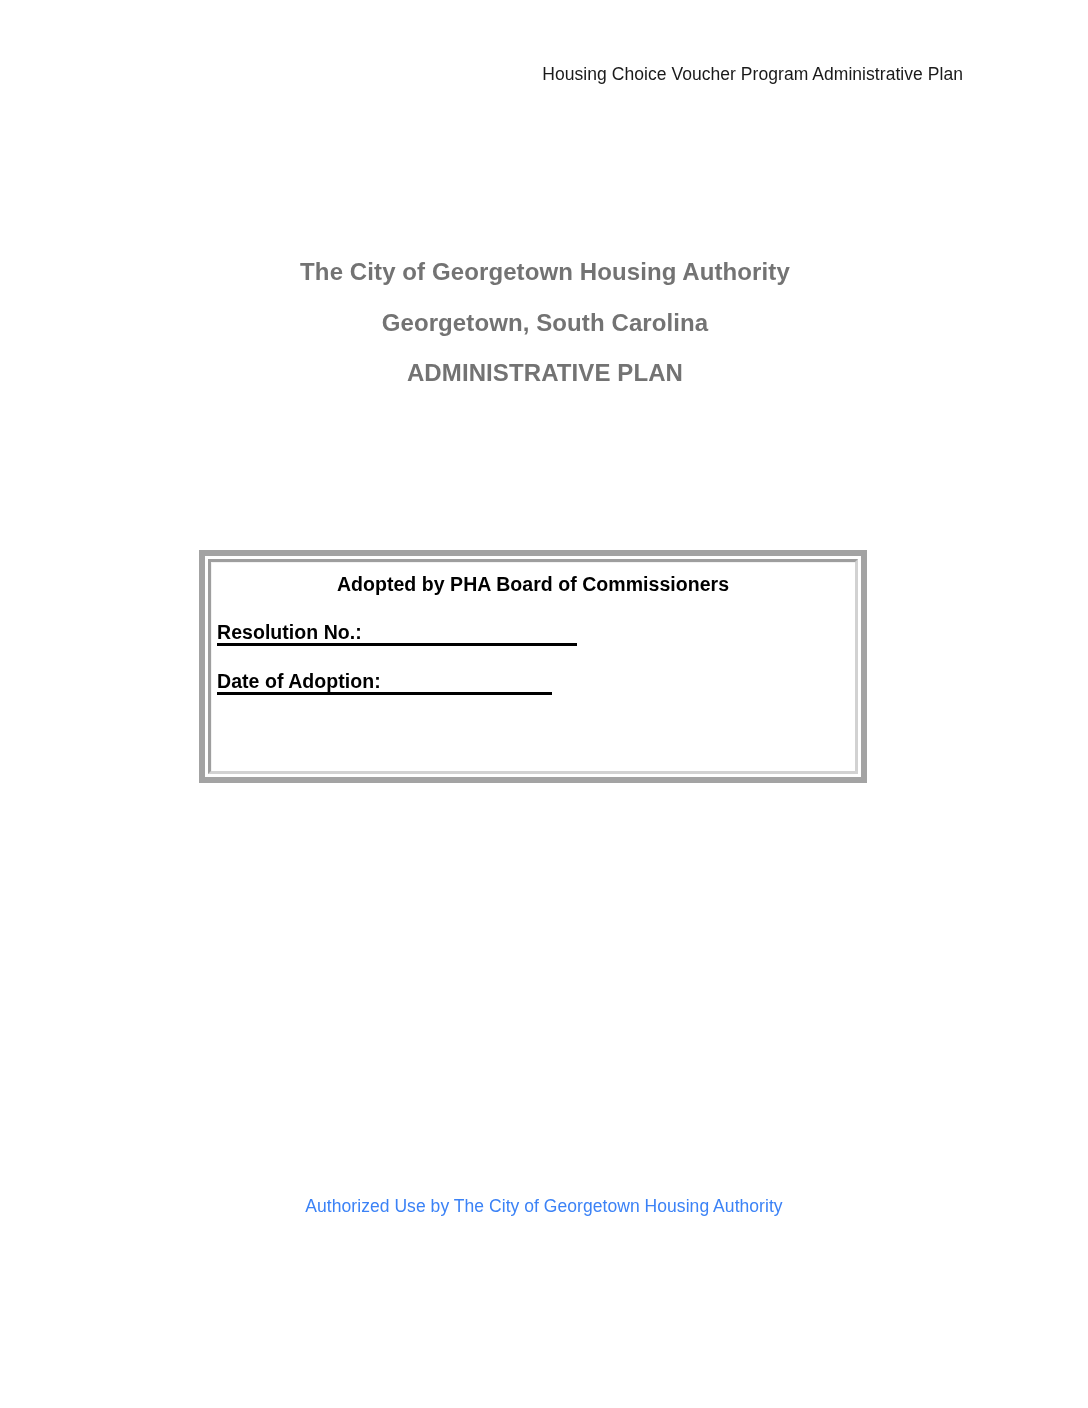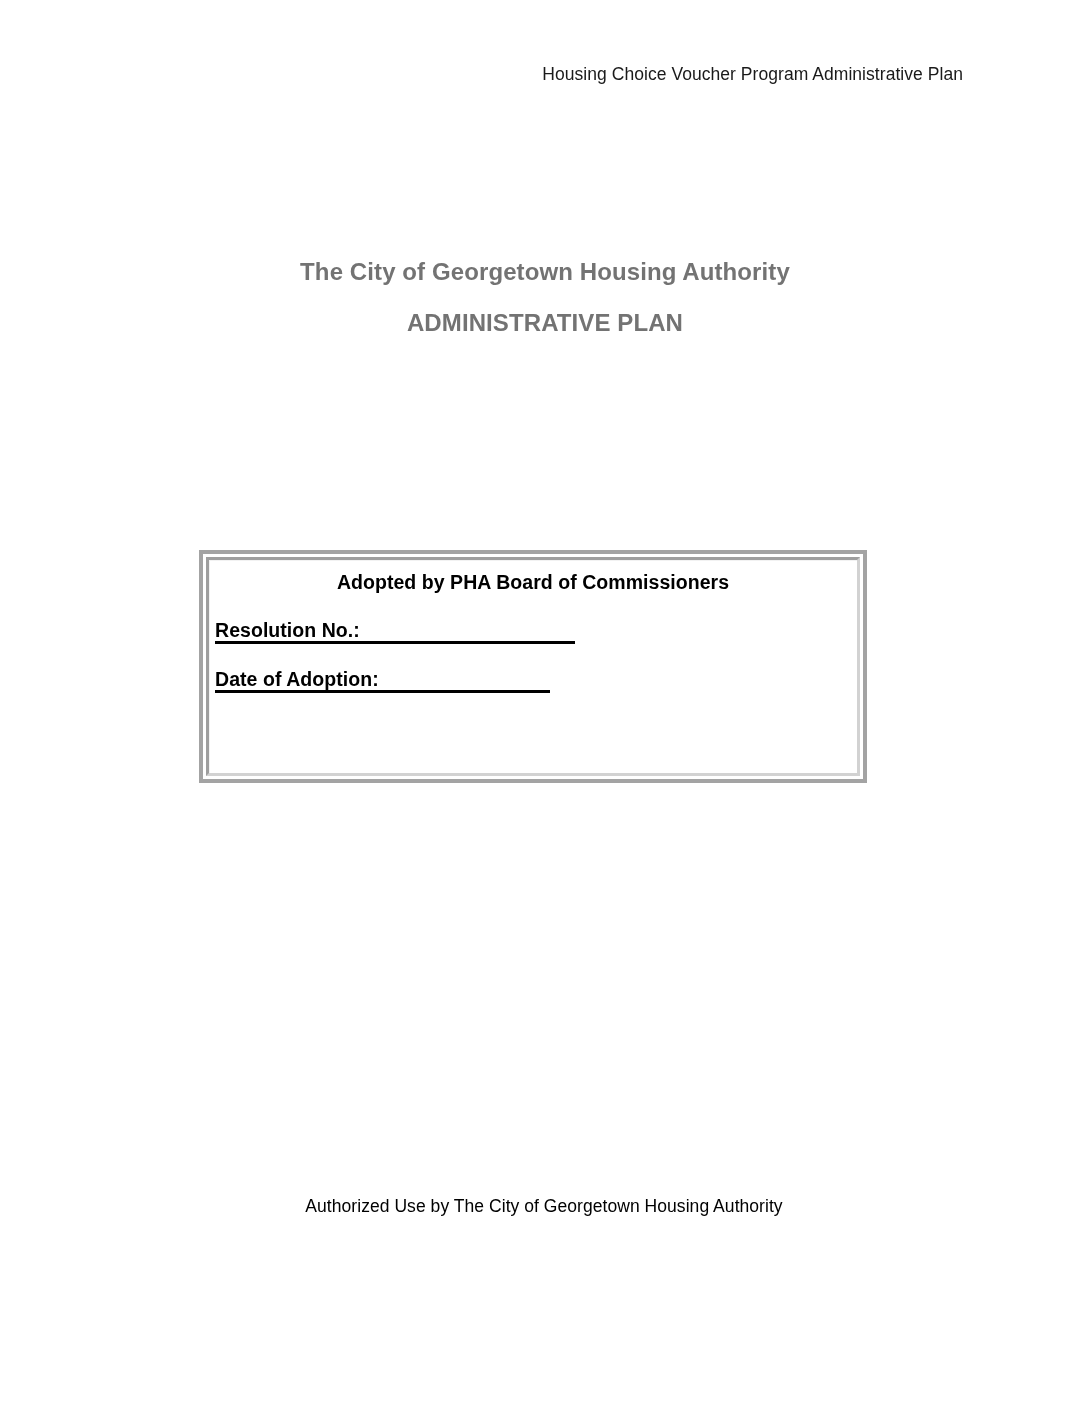--- a/index.html
+++ b/index.html
@@ -58,21 +58,21 @@
 
   
   .adoption-box {
     position: absolute;
     left: 199px;
     top: 546px;
     width: 668px;
     height: 233px;
     box-sizing: border-box;
     background: #ffffff;
-    border: 4px solid #a3a3a3;
+    border: 6px solid #a3a3a3;
     padding: 3px;
   }
   .adoption-box-inner {
     width: 100%;
     height: 100%;
     box-sizing: border-box;
     background: #ffffff;
     border-top: 3px solid #9e9e9e;
     border-left: 3px solid #9e9e9e;
     border-right: 3px solid #d2d2d2;
@@ -125,34 +125,35 @@
   
   .page-footer {
     position: absolute;
     top: 1192px;
     left: 0;
     width: 1088px;
     text-align: center;
     font-size: 17.5px;
     font-weight: normal;
     letter-spacing: 0.05px;
-    color: #000000;
+    color: #3b82f6;
     white-space: nowrap;
     box-sizing: border-box;
   }
 </style>
 </head>
 <body>
 
 <div class="page">
 
   <div class="running-header">Housing Choice Voucher Program Administrative Plan</div>
 
   <div class="title-block">
     <div class="title-line">The City of Georgetown Housing Authority</div>
+    <div class="title-line">Georgetown, South Carolina</div>
     <div class="title-line">ADMINISTRATIVE PLAN</div>
   </div>
 
   <div class="adoption-box">
     <div class="adoption-box-inner">
 
       <div class="box-heading">Adopted by PHA Board of Commissioners</div>
 
       <div class="form-row r1">
         <span class="form-label">Resolution No.:</span>

